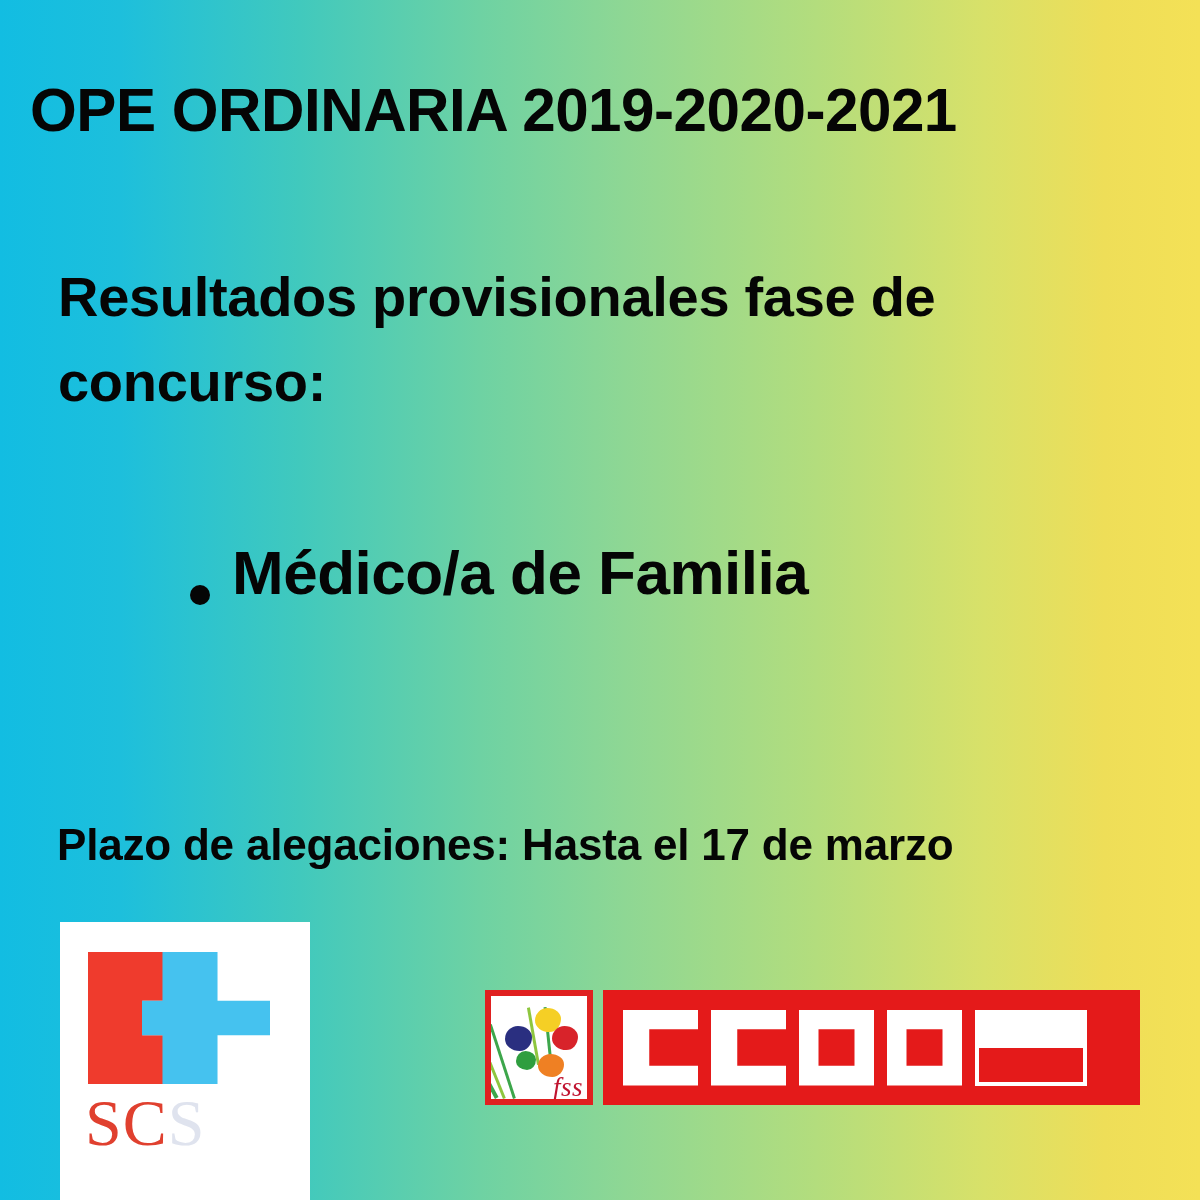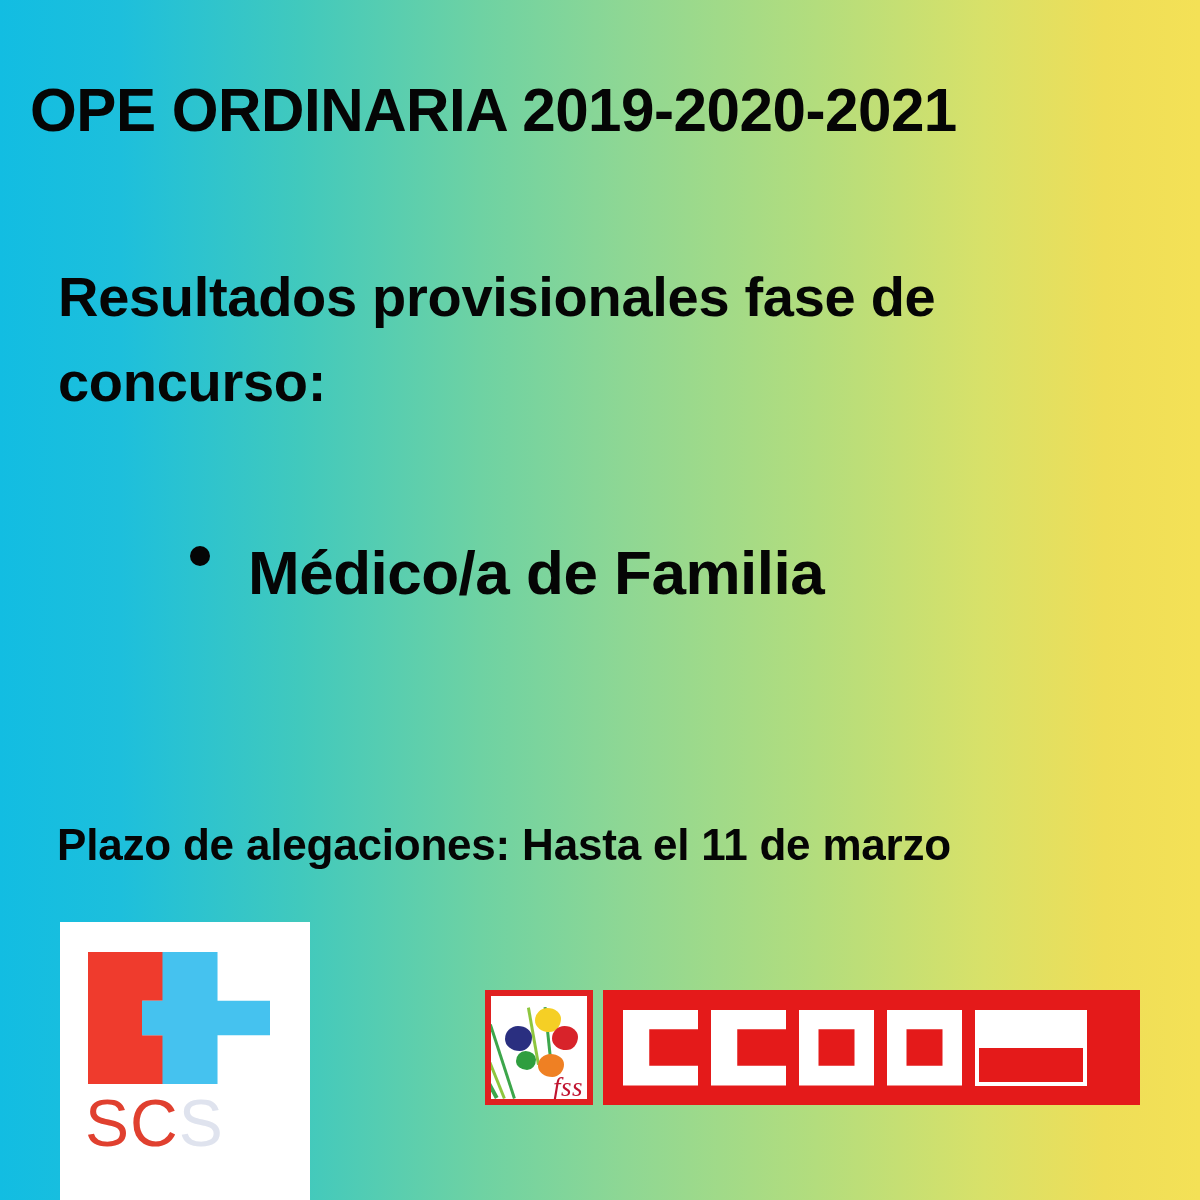--- a/index.html
+++ b/index.html
@@ -59,22 +59,22 @@
     color: #050505;
     letter-spacing: -0.3px;
   }
 
   
   .bullet-row {
     position: absolute;
     left: 190px;
     top: 540px;
     display: flex;
-    align-items: flex-start;
-    gap: 38px;
+    align-items: flex-end;
+    gap: 22px;
   }
   .bullet-dot {
     width: 20px;
     height: 20px;
     border-radius: 50%;
     background: #050505;
     flex: 0 0 auto;
     margin-top: 6px;
   }
   .bullet-label {
@@ -134,21 +134,21 @@
     background: #45c2ef;
     clip-path: polygon(16% 0, 59% 0, 59% 37%, 100% 37%, 100% 63%, 59% 63%, 59% 100%, 16% 100%, 16% 63%, 0 63%, 0 37%, 16% 37%);
   }
   .scs-text {
     position: absolute;
     left: 25px;
     top: 163px;
     font-size: 66px;
     font-weight: 400;
     letter-spacing: 1px;
-    font-family: Liberation Sans, sans-serif;
+    font-family: Liberation Serif, serif;
   }
   .scs-text .s1, .scs-text .c1 { color: #e0402f; }
   .scs-text .s2 { color: #dfe3ee; }
 
   
   .ccoo-logo {
     position: absolute;
     left: 485px;
     top: 990px;
     width: 655px;
@@ -261,21 +261,21 @@
 
   <div class="title">OPE ORDINARIA 2019-2020-2021</div>
 
   <div class="subtitle">Resultados provisionales fase de concurso:</div>
 
   <div class="bullet-row">
     <span class="bullet-dot"></span>
     <span class="bullet-label">Médico/a de Familia</span>
   </div>
 
-  <div class="deadline">Plazo de alegaciones: Hasta el 11 de marzo</div>
+  <div class="deadline">Plazo de alegaciones: Hasta el 17 de marzo</div>
 
   <div class="scs-logo">
     <div class="scs-mark">
       <div class="scs-red"></div>
       <div class="scs-blue"></div>
     </div>
     <div class="scs-text"><span class="c1">SC</span><span class="s2">S</span></div>
   </div>
 
   <div class="ccoo-logo">

